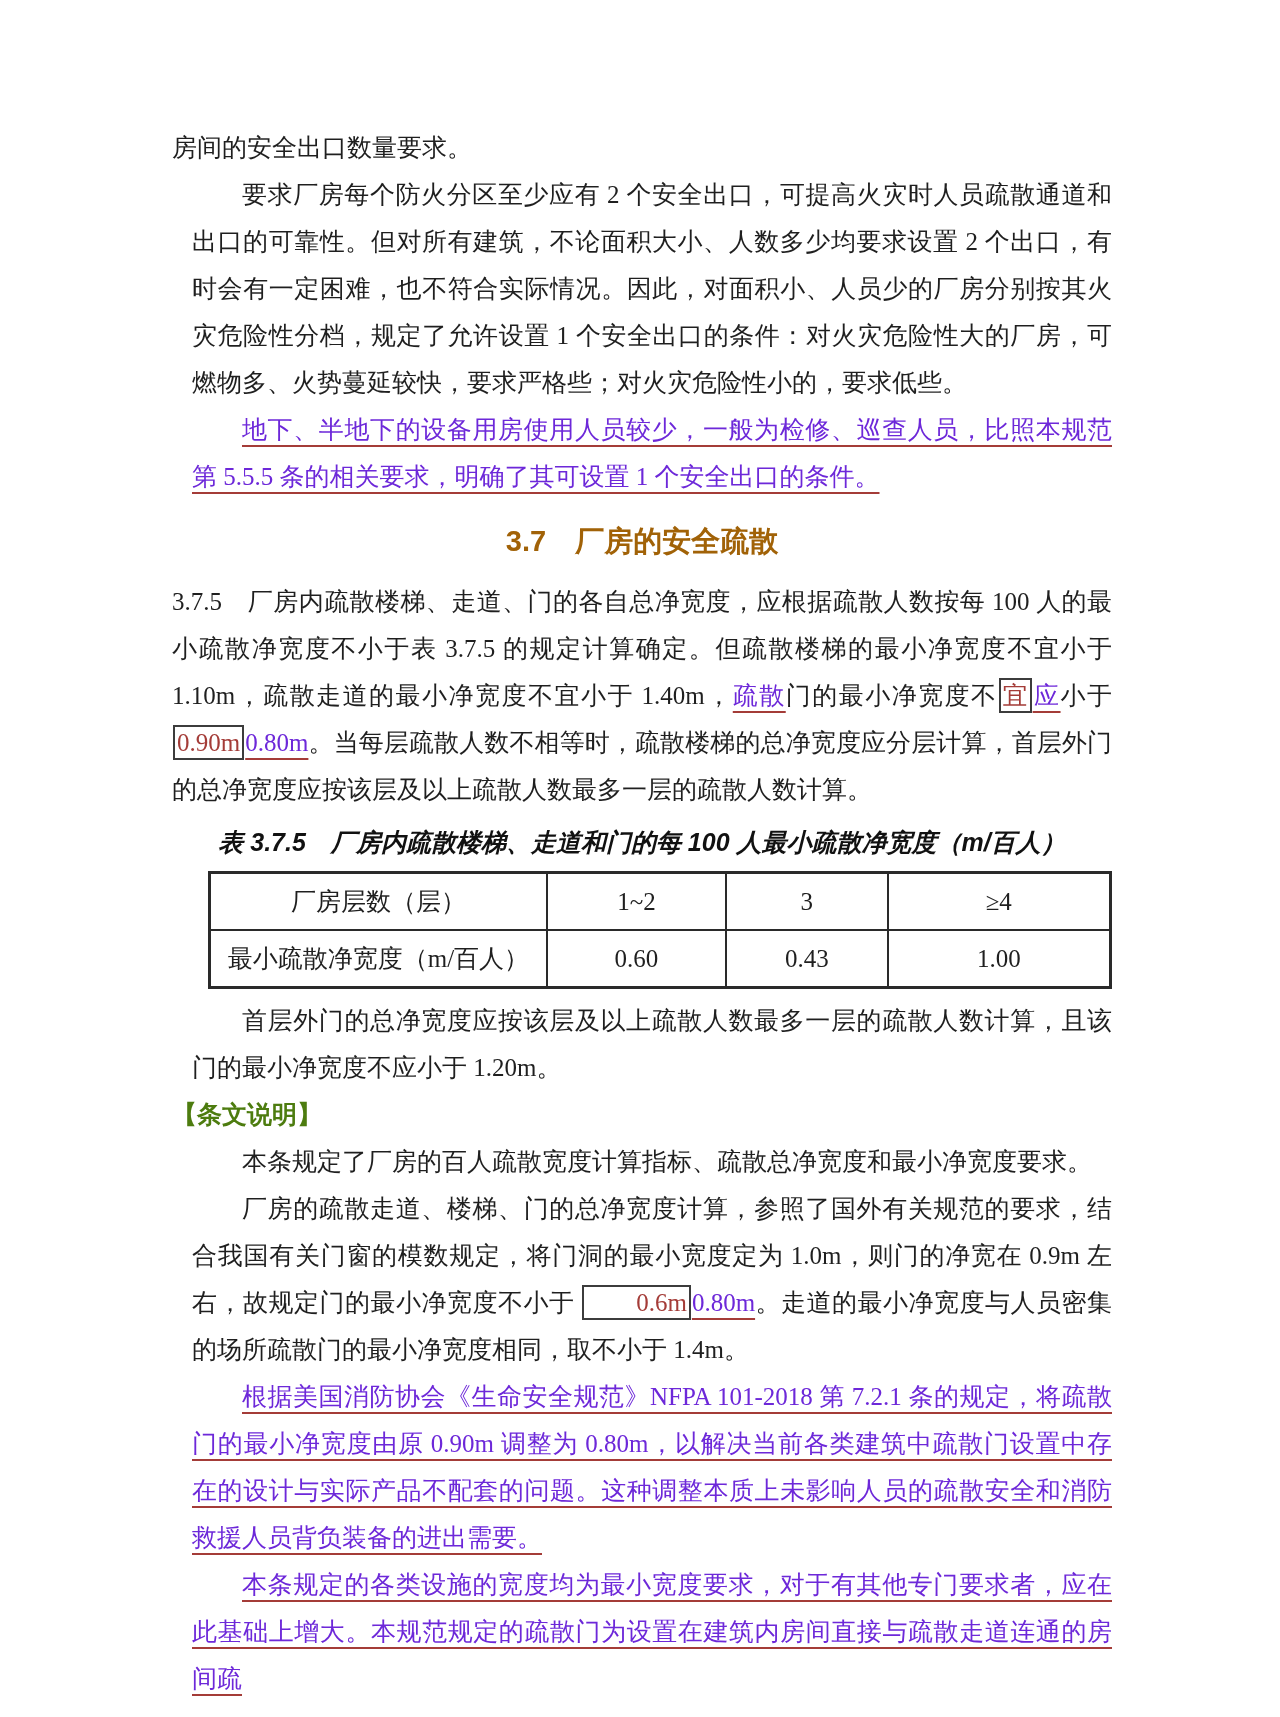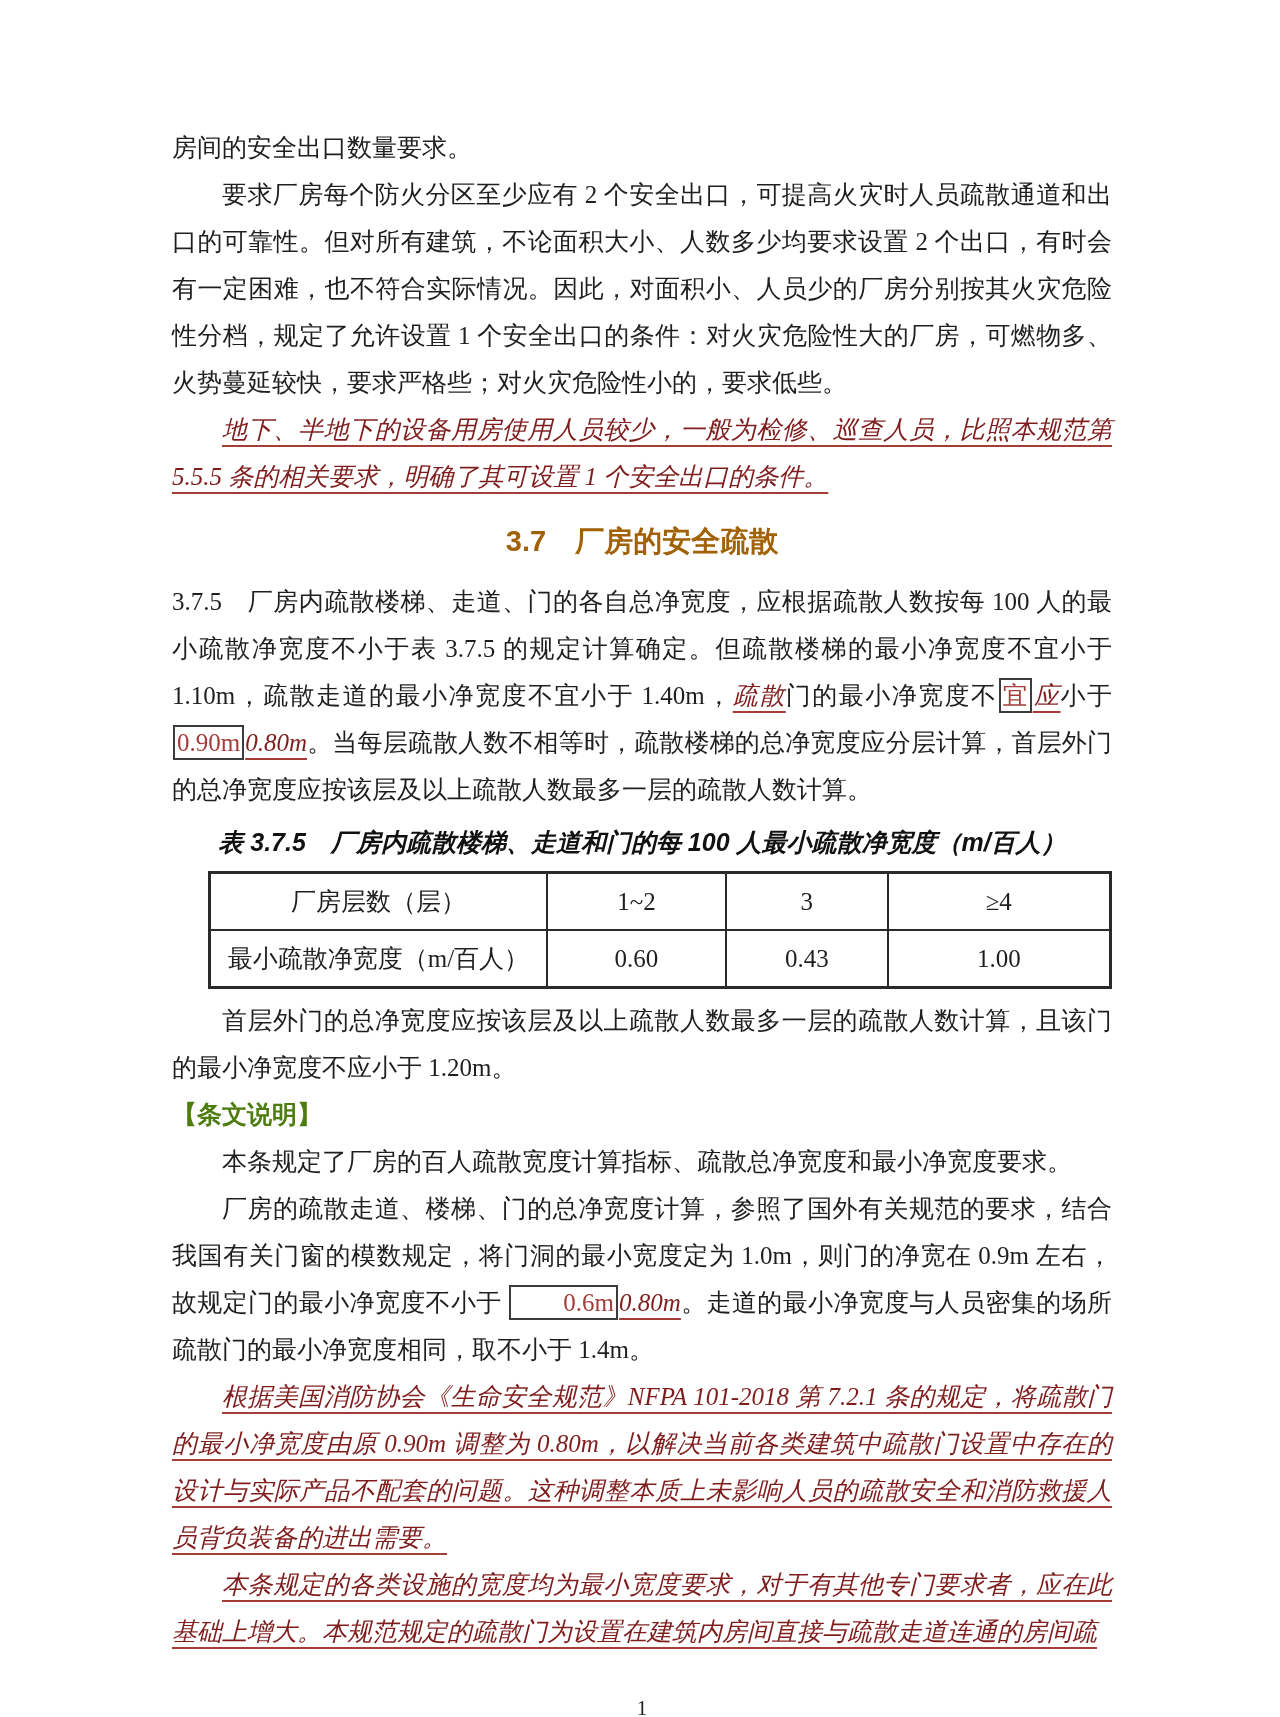--- a/index.html
+++ b/index.html
@@ -17,28 +17,27 @@
     background: #ffffff;
     box-sizing: border-box;
     padding: 124px 168px 0 172px;
     font-family: "Liberation Serif", serif;
     font-size: 25px;
     line-height: 47px;
     color: #1f1f1f;
     text-align: justify;
   }
   p { margin: 0; padding: 0; }
-  .indent { text-indent: 2em; }
+  .indent { text-indent: 2em; margin-left: 20px; }
   .red-ins {
-    color: #7f1d1d;
+    color: #6d28d9;
     text-decoration: underline;
     text-decoration-thickness: 2px;
     text-underline-offset: 7px;
     text-decoration-color: #a43c38;
-    font-style: italic;
   }
   .del-box {
     color: #a43c38;
     display: inline-block;
     line-height: 29px;
     border: 2px solid #3c3c3c;
     padding: 1px 2px;
     margin: 0 1px;
   }
   .section-heading {

